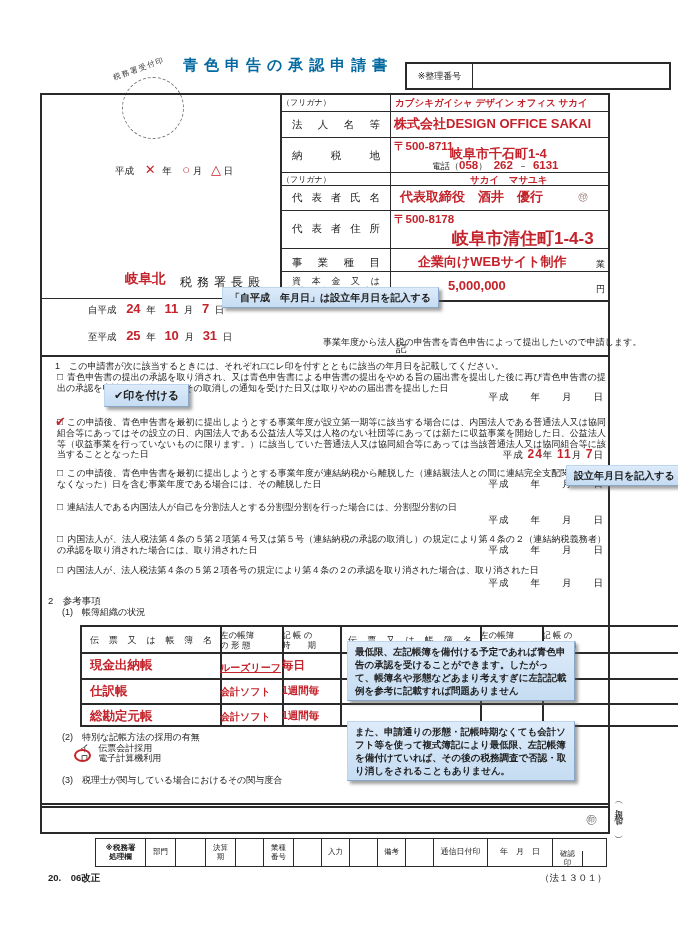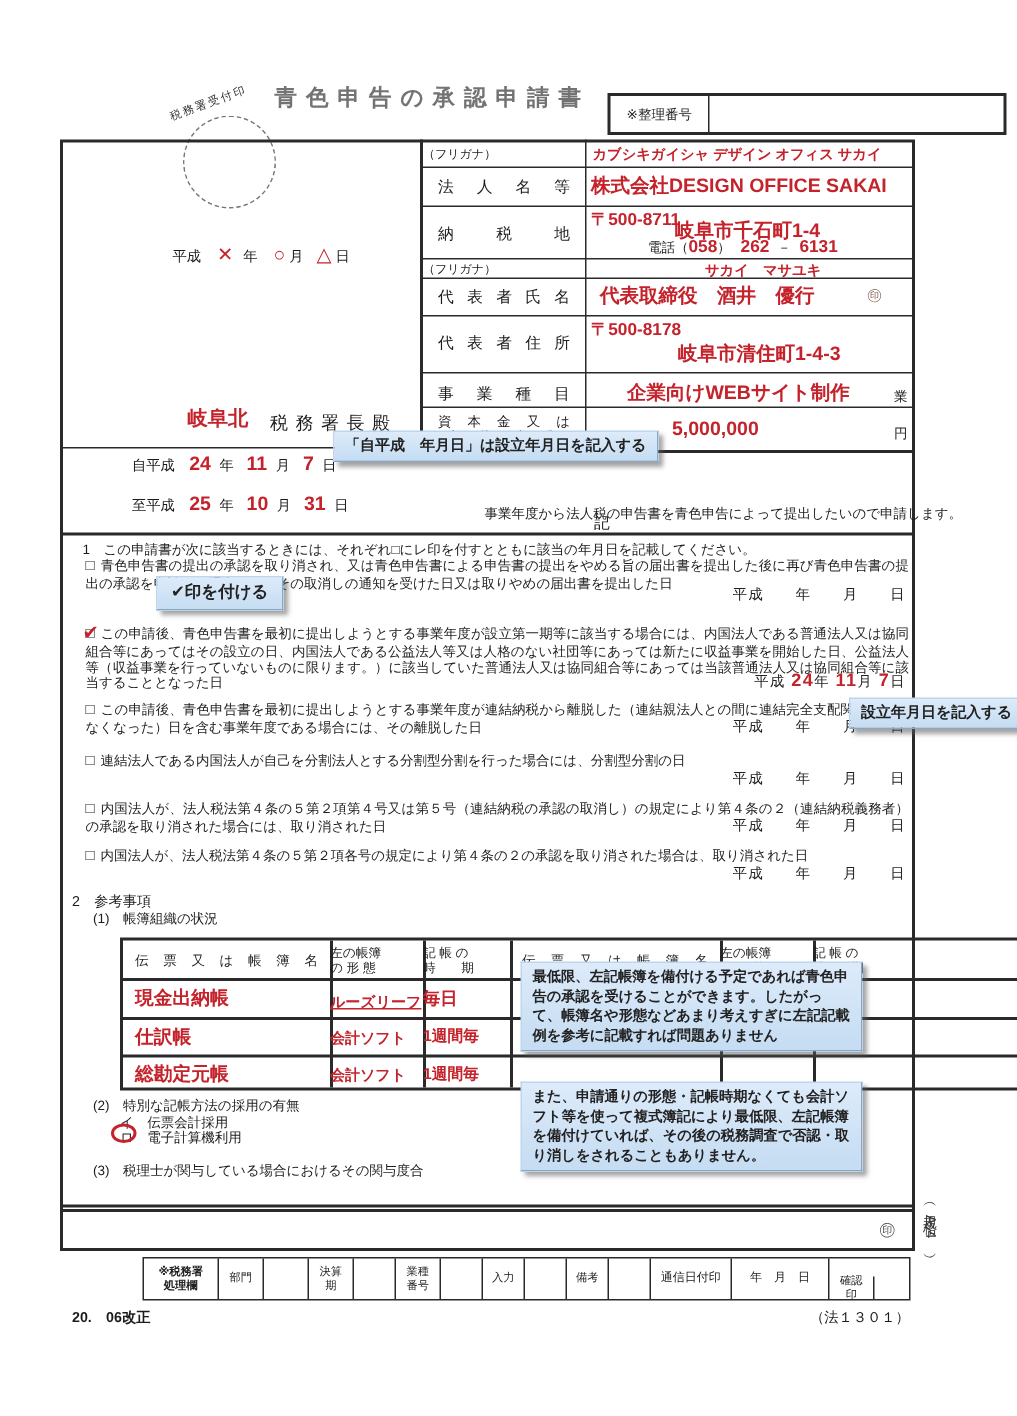--- a/index.html
+++ b/index.html
@@ -32,21 +32,21 @@
     font-size:7.5px;line-height:8.5px;text-align:center;white-space:pre-line;color:#222;}
 </style>
 </head>
 <body>
 
 <div class="paper">
 
   <div class="abs" style="left:122px;top:77px;width:62px;height:62px;border:1.5px dashed #777;border-radius:50%;"></div>
   <div class="abs" style="left:112px;top:64px;font-size:7.5px;color:#333;letter-spacing:1.5px;transform:rotate(-20deg);">税務署受付印</div>
 
-  <div class="abs" style="left:183px;top:56px;font-size:15px;font-weight:bold;letter-spacing:6px;color:#737373;white-space:nowrap;">青色申告の承認申請書</div>
+  <div class="abs" style="left:183px;top:56px;font-size:15px;font-weight:bold;letter-spacing:6px;color:#0369a1;white-space:nowrap;">青色申告の承認申請書</div>
 
   <div class="abs" style="left:405px;top:62px;width:266px;height:28px;border:2px solid #2a2a2a;display:flex;">
     <div style="width:66px;border-right:1.5px solid #2a2a2a;font-size:9px;display:flex;align-items:center;justify-content:center;">※整理番号</div>
     <div style="flex:1;"></div>
   </div>
 
   <div class="abs" style="left:40px;top:93px;width:570px;height:741px;border:2px solid #2a2a2a;"></div>
 
   <div class="abs nowrap" style="left:115px;top:162px;font-size:9.5px;">
     <span>平成</span>
@@ -115,21 +115,21 @@
 
     <div class="fl smalllbl ctr" style="left:0;top:81px;width:108px;">（フリガナ）</div>
     <div class="fl red nowrap" style="left:188px;top:81px;font-size:9.5px;">サカイ　マサユキ</div>
 
     <div class="fl just" style="left:10px;top:98px;width:88px;">代表者氏名</div>
     <div class="fl red nowrap" style="left:118px;top:95px;font-size:13px;">代表取締役　酒井　優行</div>
     <div class="fl" style="left:296px;top:97px;font-size:10px;color:#7b5148;">㊞</div>
 
     <div class="fl just" style="left:10px;top:129px;width:88px;">代表者住所</div>
     <div class="fl red nowrap" style="left:112px;top:119px;font-size:11.5px;">〒500-8178</div>
-    <div class="fl red nowrap" style="left:170px;top:134px;font-size:13px;">岐阜市清住町1-4-3</div>
+    <div class="fl red nowrap" style="left:170px;top:134px;font-size:17px;">岐阜市清住町1-4-3</div>
 
     <div class="fl just" style="left:10px;top:163px;width:88px;">事業種目</div>
     <div class="fl red nowrap" style="left:136px;top:160px;font-size:13px;">企業向けWEBサイト制作</div>
     <div class="fl" style="left:314px;top:165px;font-size:9px;">業</div>
 
     <div class="fl just" style="left:10px;top:182px;width:88px;font-size:9px;">資本金又は</div>
     <div class="fl just" style="left:16px;top:192px;width:76px;font-size:9px;">出資金額</div>
     <div class="fl red nowrap" style="left:166px;top:185px;font-size:13px;">5,000,000</div>
     <div class="fl" style="left:314px;top:190px;font-size:9px;">円</div>
   </div>

